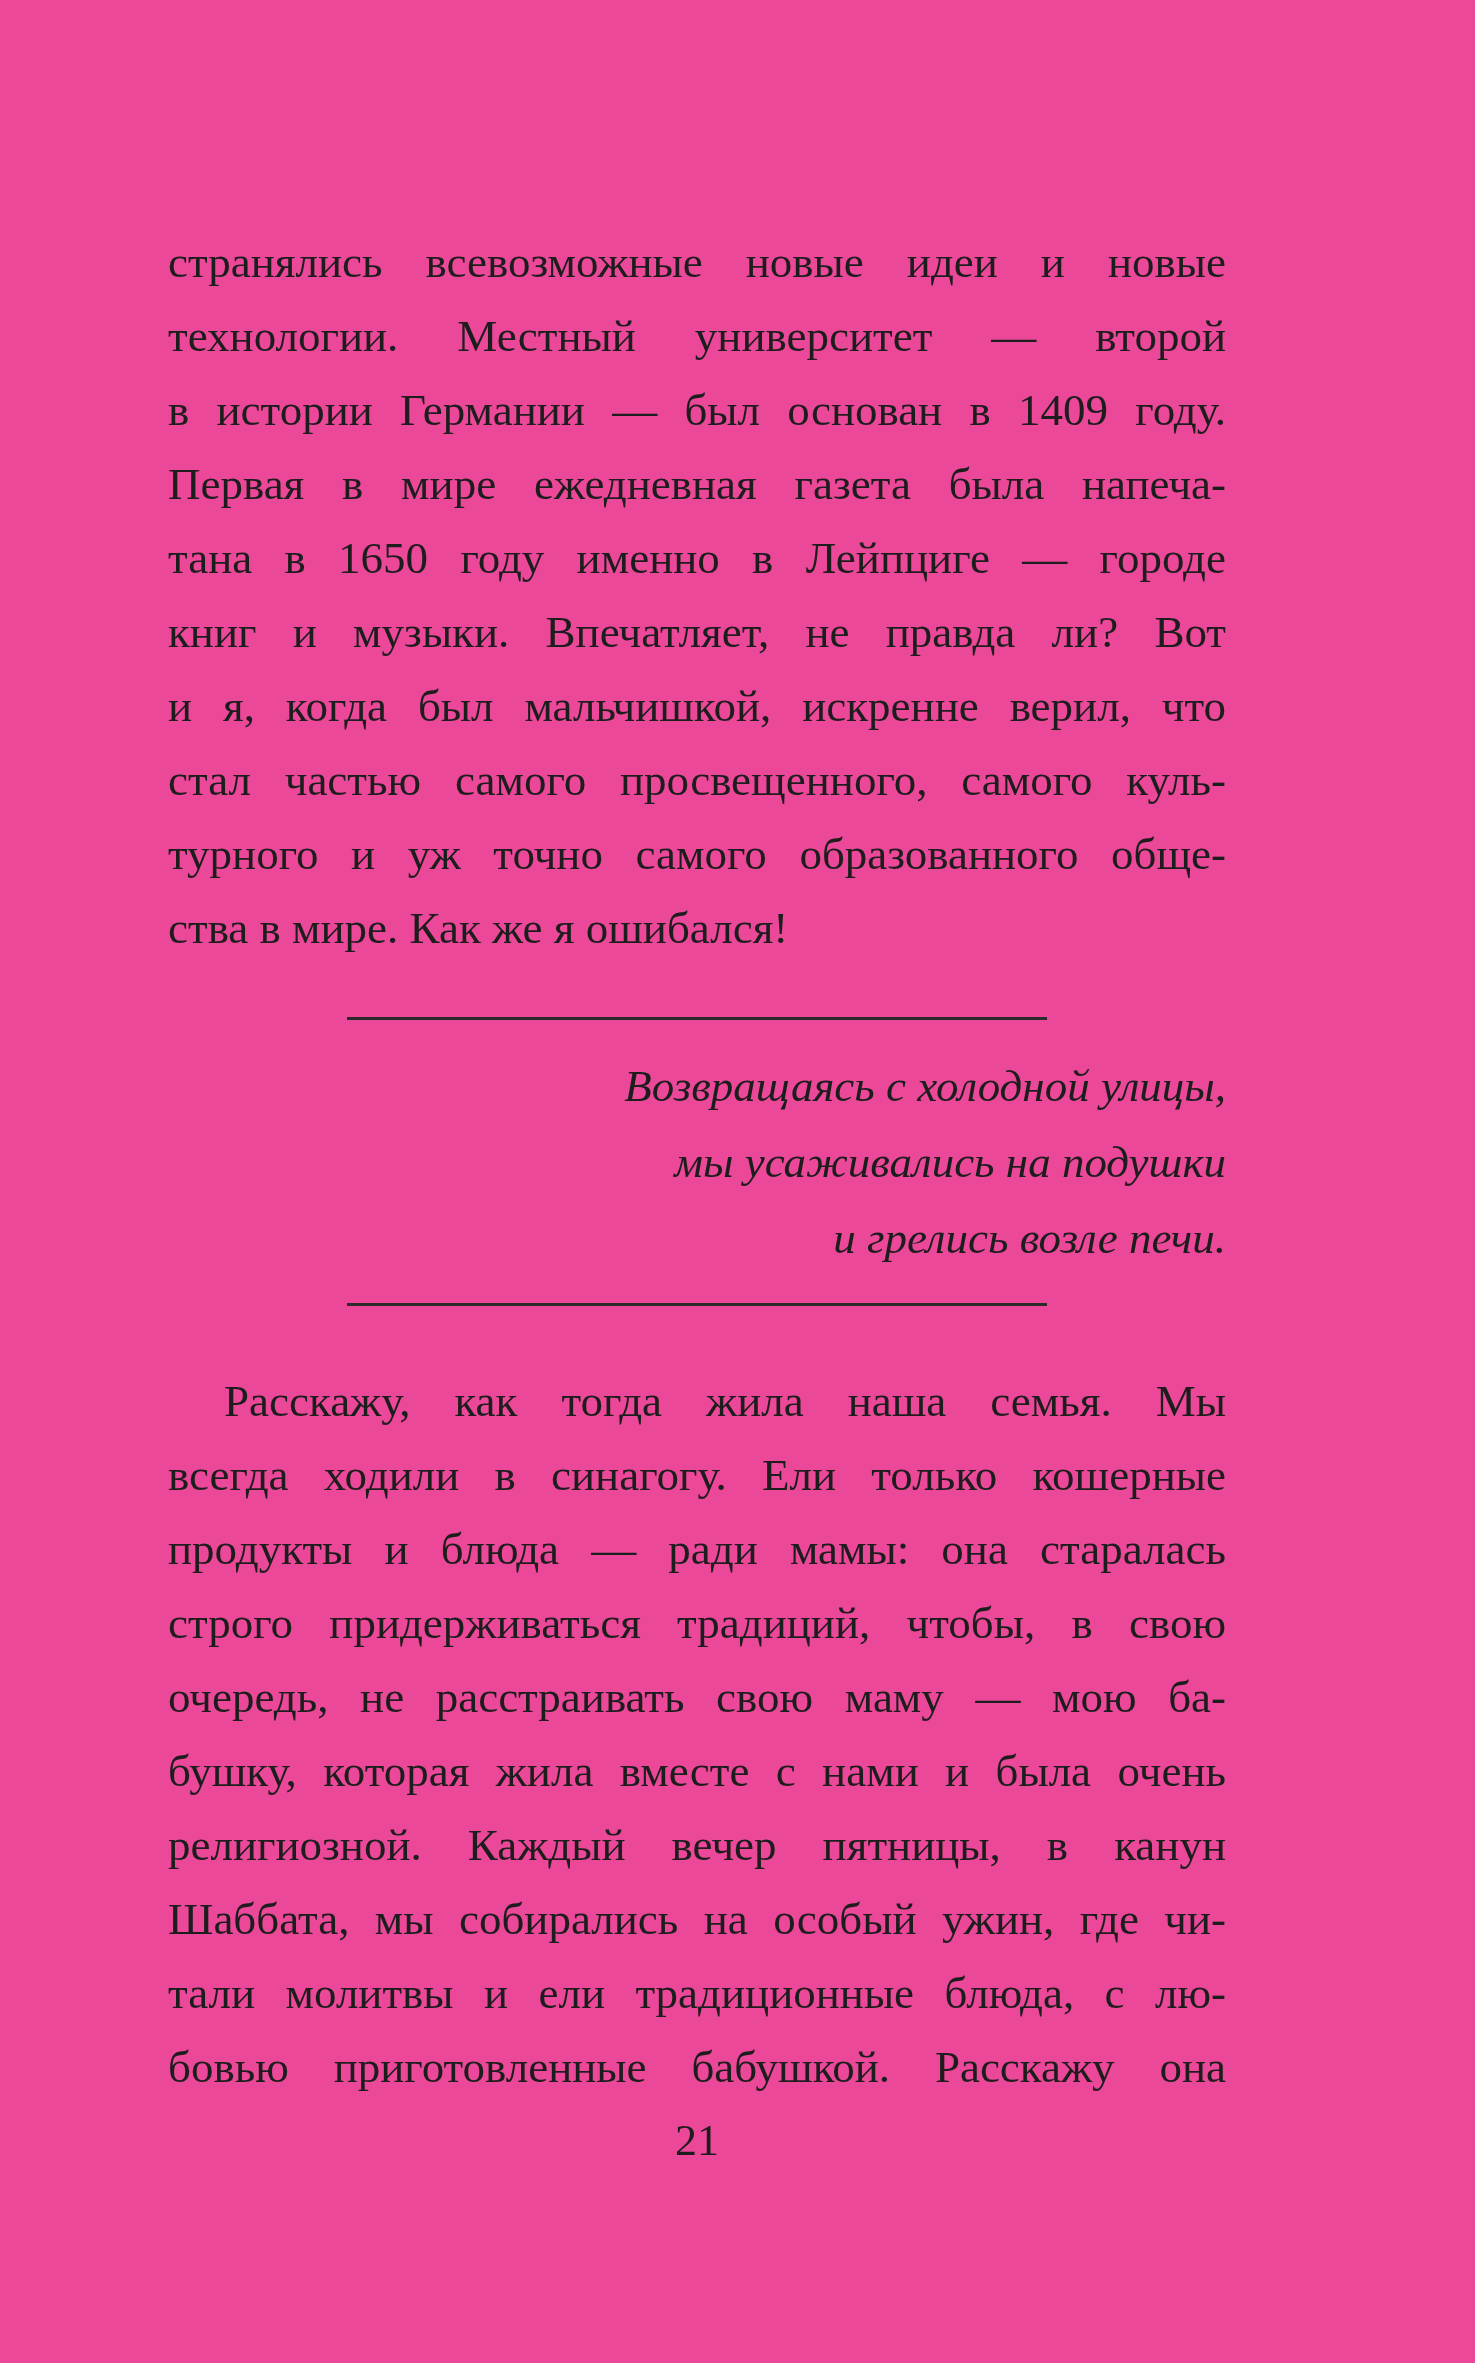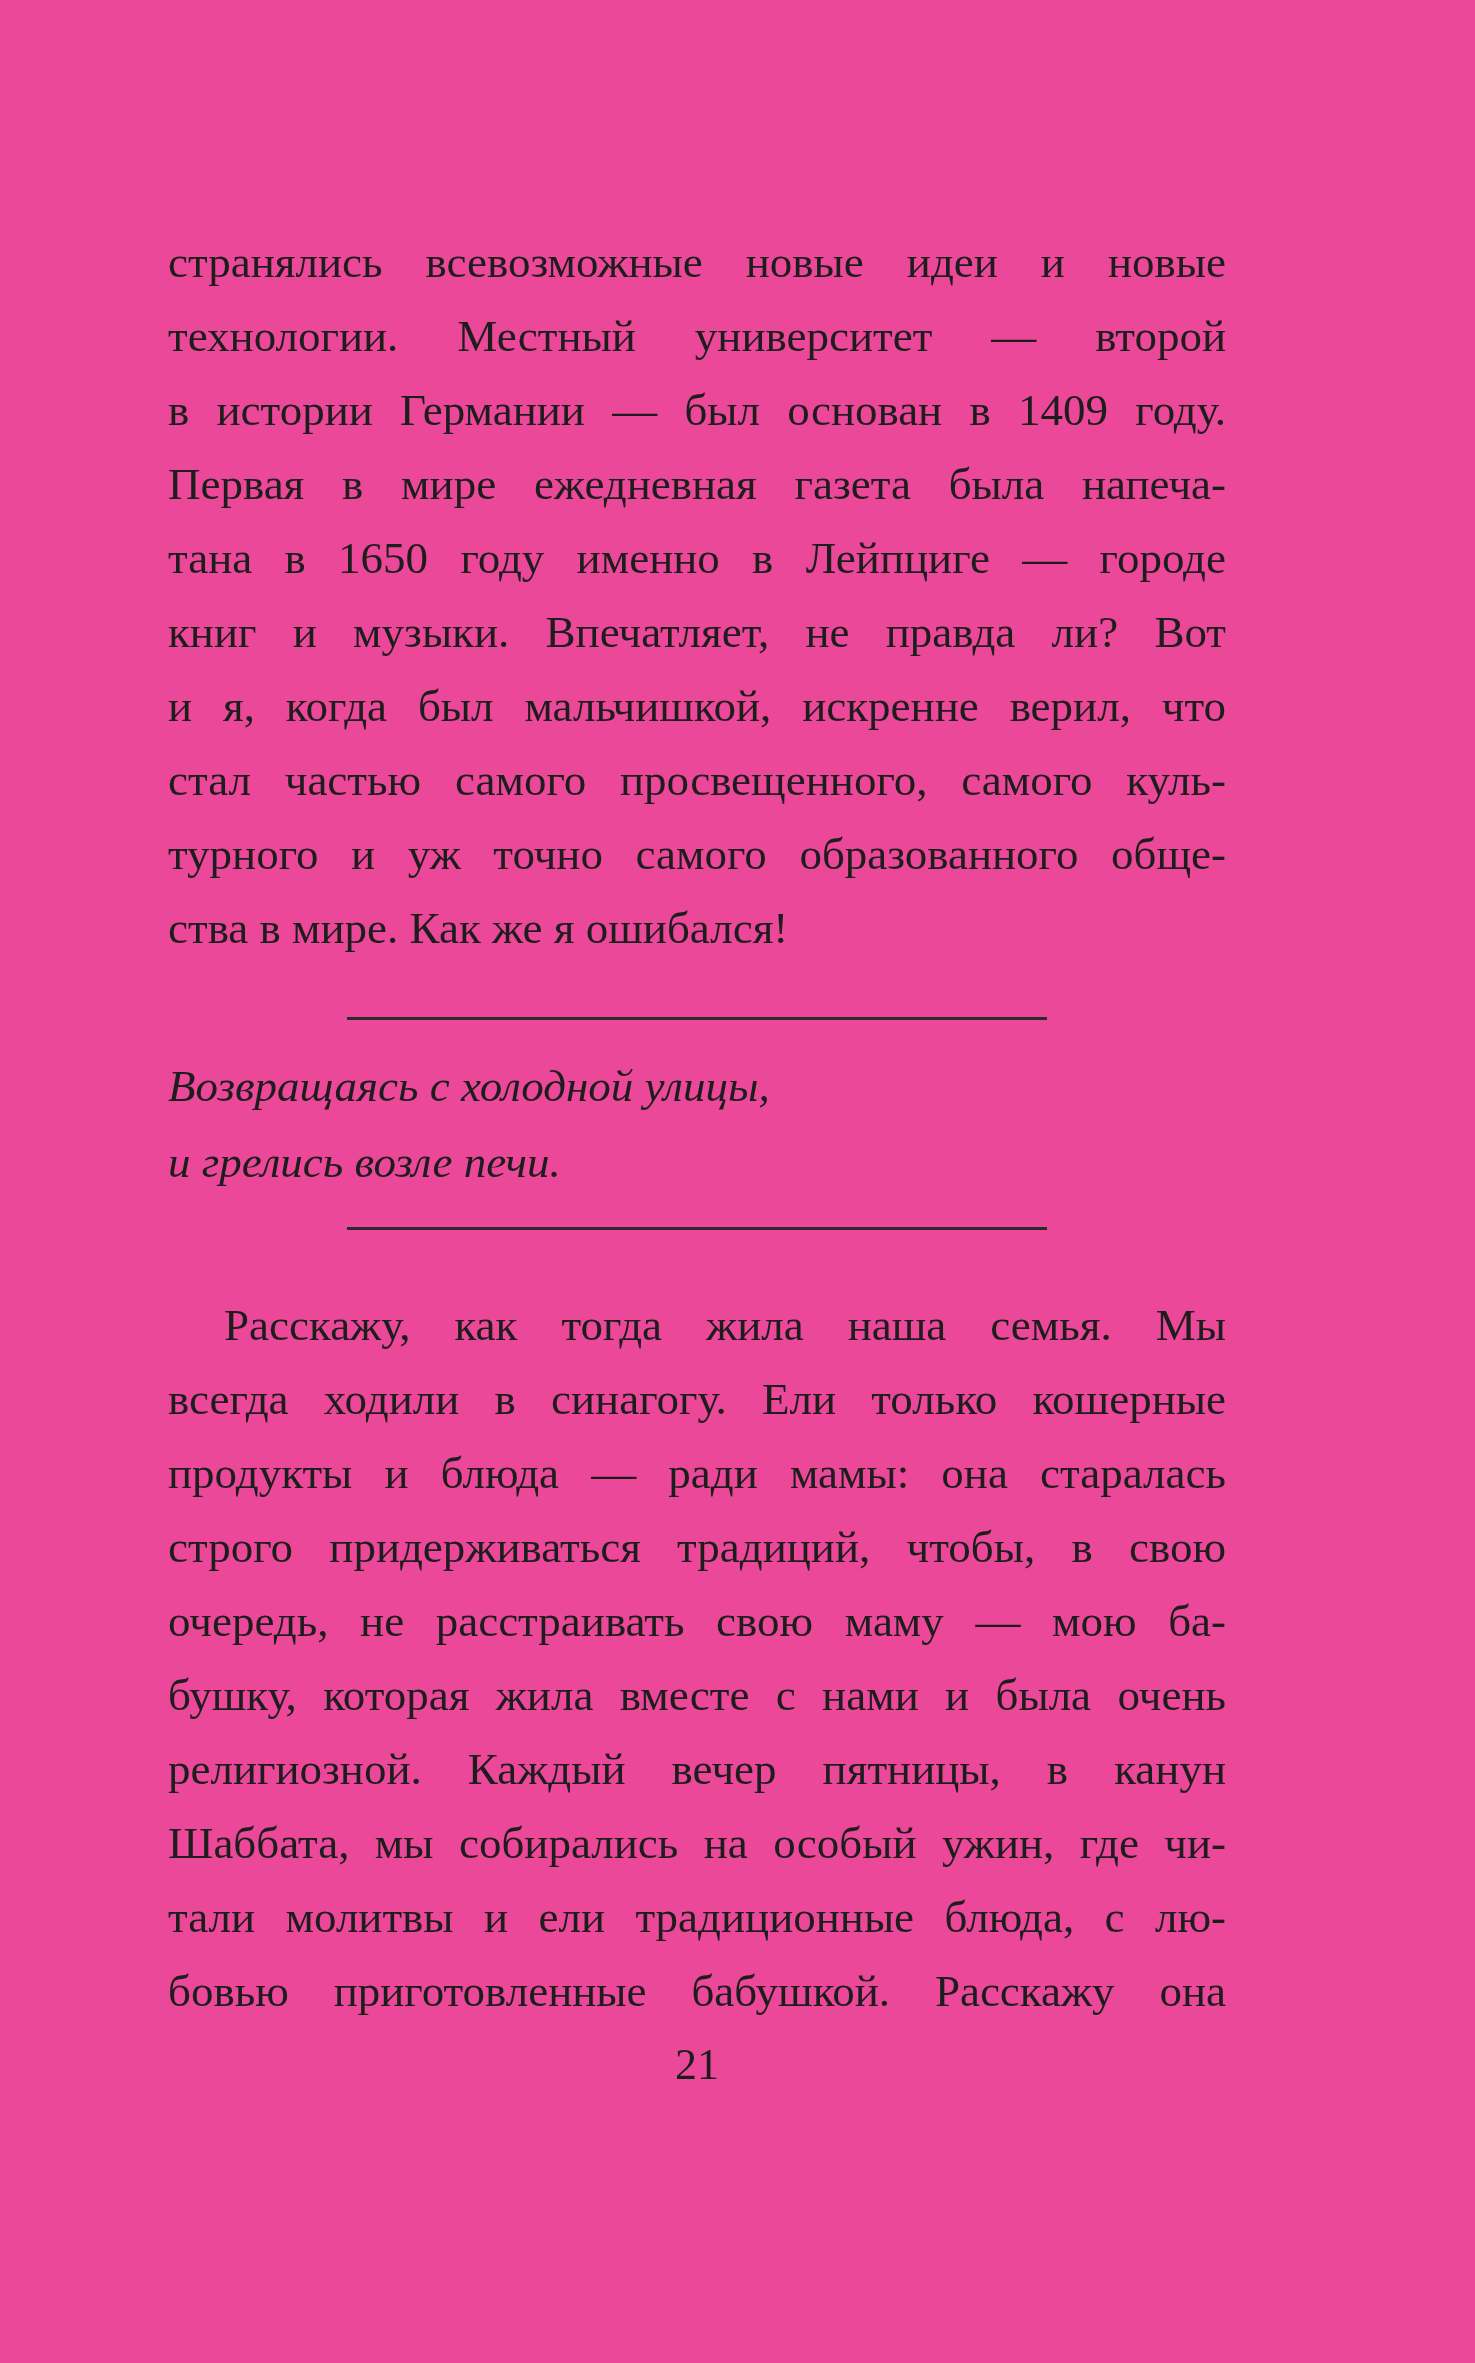--- a/index.html
+++ b/index.html
@@ -33,21 +33,21 @@
     height: 0;
     border-top: 3px solid #2b2b2b;
     margin: 52px auto 0 auto;
   }
   .rule.bottom { margin-top: 27px; }
   .quote { margin-top: 28px; }
   .quote-line {
     font-size: 45px;
     font-style: italic;
     line-height: 76px;
-    text-align: left;
+    text-align: right;
   }
   .para2 { margin-top: 58px; }
   .page-number {
     margin-top: 12px;
     text-align: center;
     font-size: 44px;
     line-height: 50px;
   }
 </style>
 </head>
@@ -66,20 +66,21 @@
       <div class="line">и я, когда был мальчишкой, искренне верил, что</div>
       <div class="line">стал частью самого просвещенного, самого куль-</div>
       <div class="line">турного и уж точно самого образованного обще-</div>
       <div class="line last">ства в мире. Как же я ошибался!</div>
     </div>
 
     <div class="rule top"></div>
 
     <div class="quote">
       <div class="quote-line">Возвращаясь с холодной улицы,</div>
+      <div class="quote-line">мы усаживались на подушки</div>
       <div class="quote-line">и грелись возле печи.</div>
     </div>
 
     <div class="rule bottom"></div>
 
     <div class="para2">
       <div class="line indent">Расскажу, как тогда жила наша семья. Мы</div>
       <div class="line">всегда ходили в синагогу. Ели только кошерные</div>
       <div class="line">продукты и блюда — ради мамы: она старалась</div>
       <div class="line">строго придерживаться традиций, чтобы, в свою</div>

